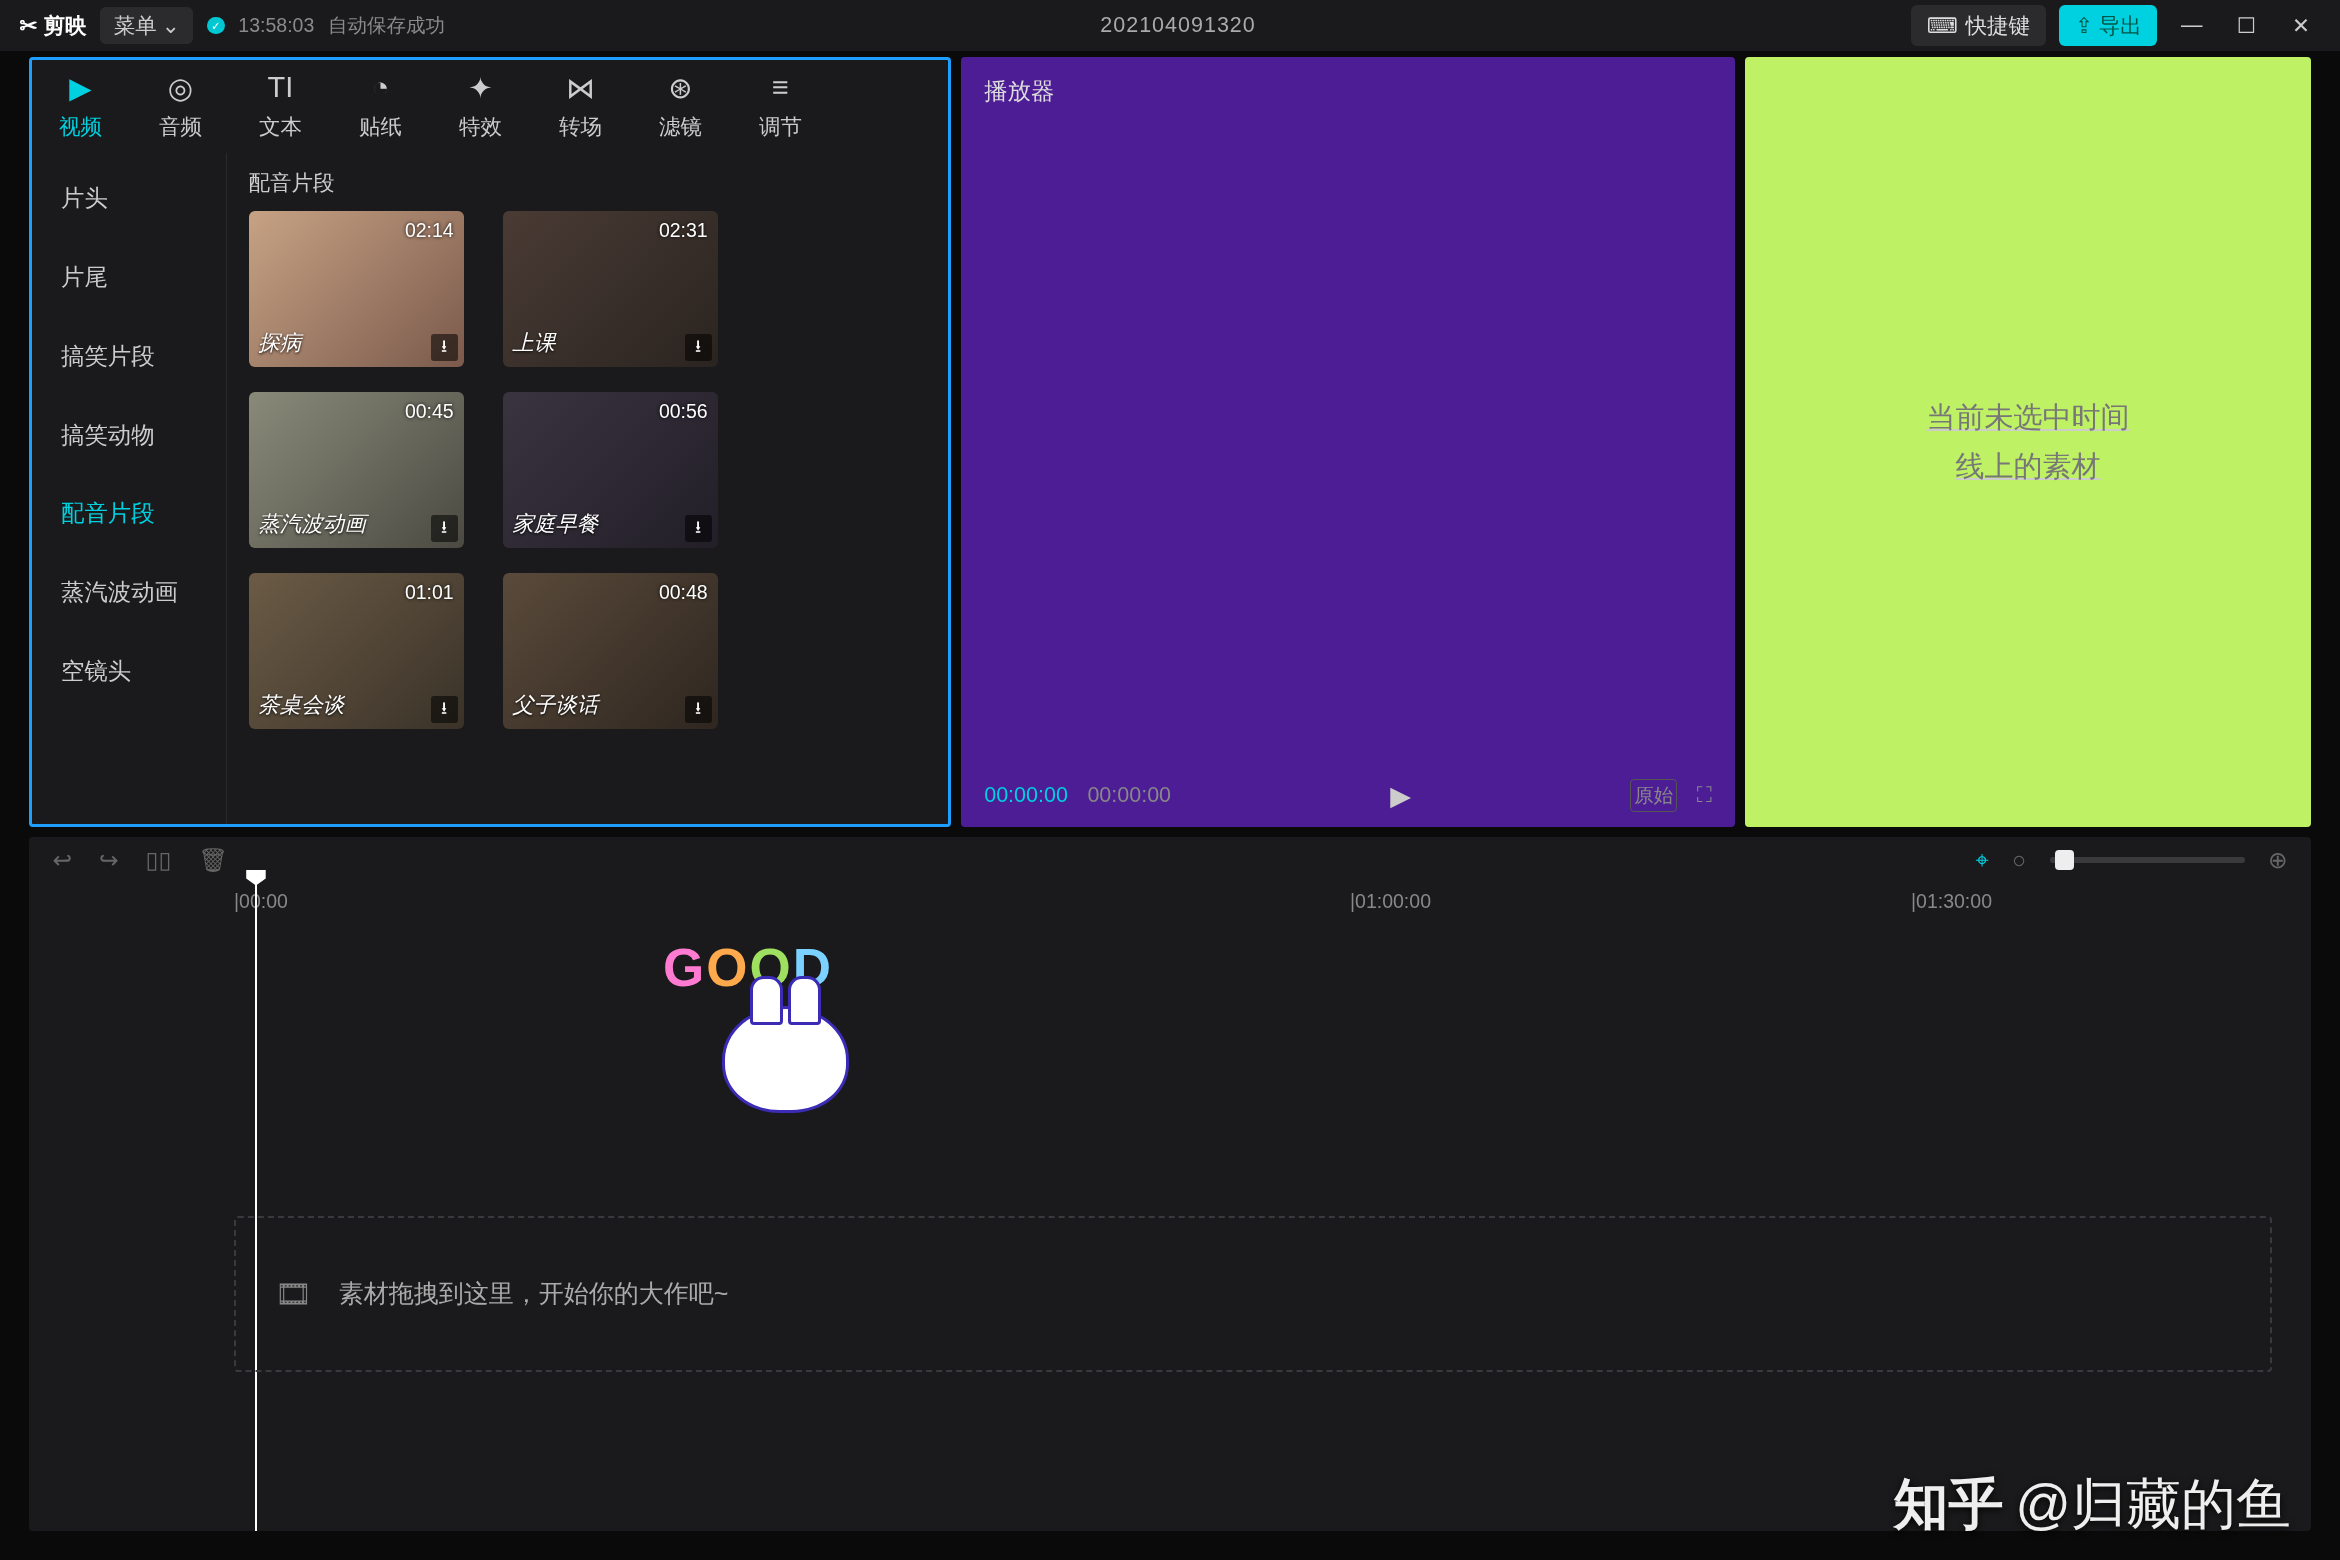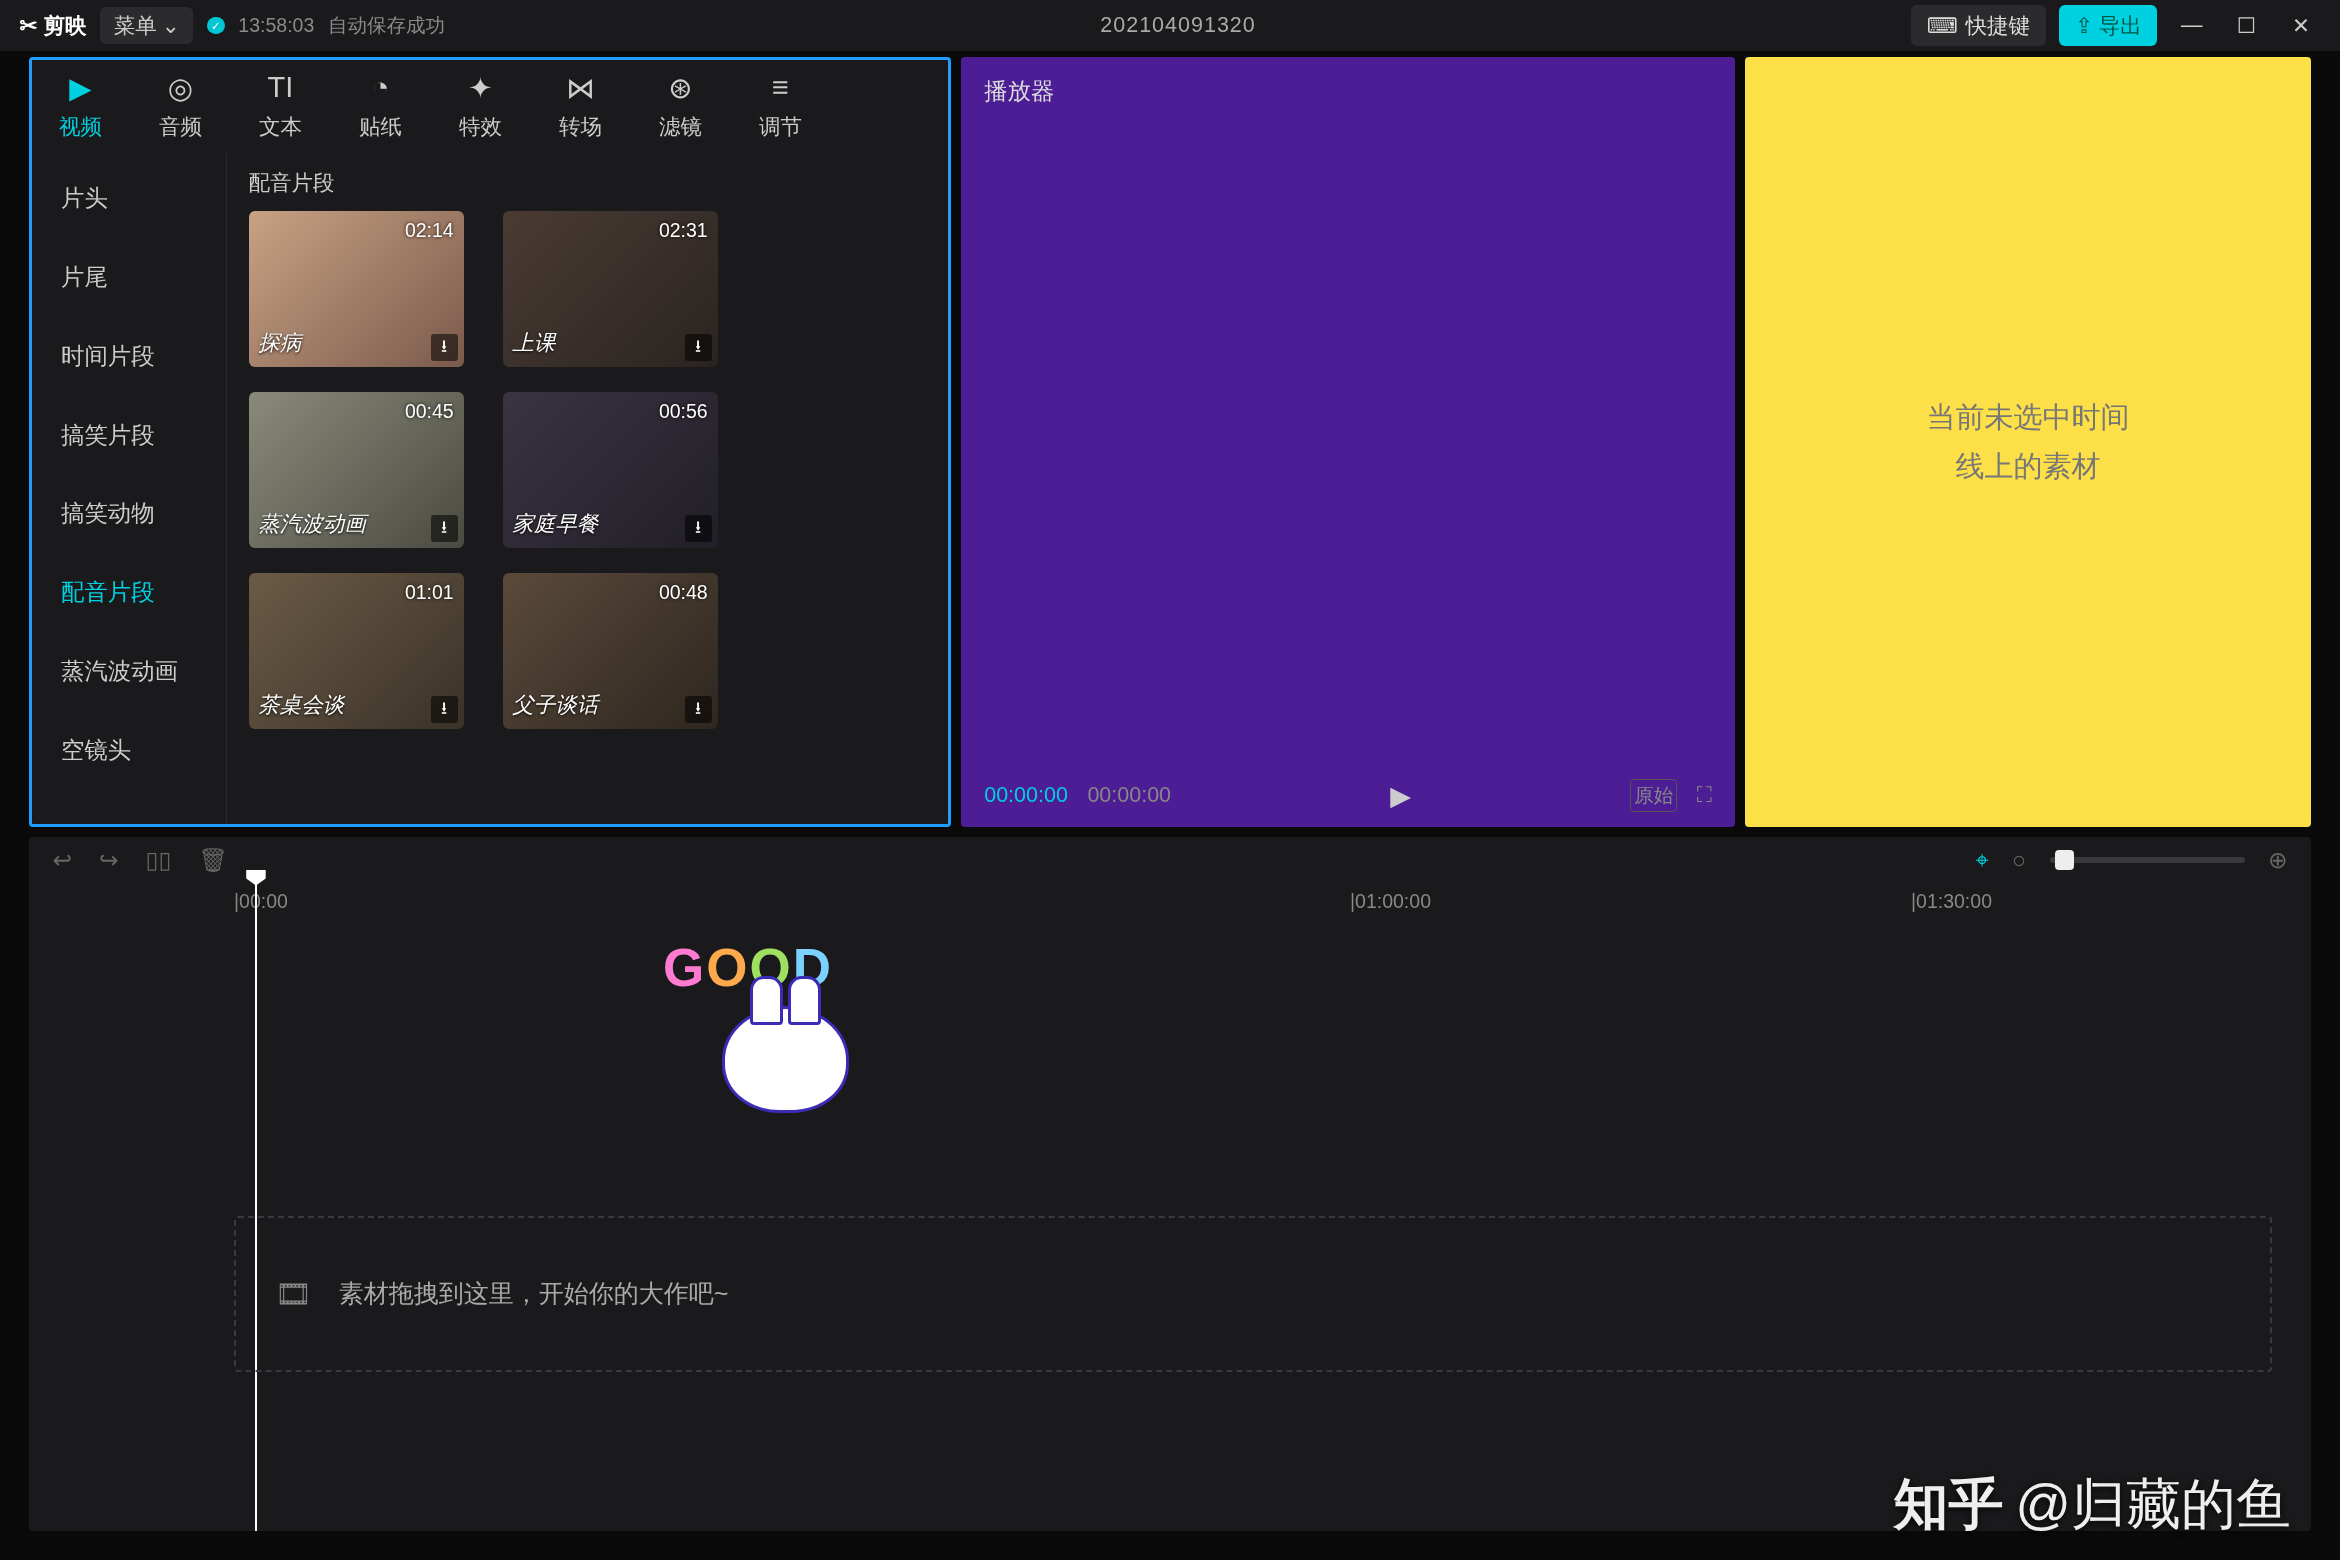--- a/index.html
+++ b/index.html
@@ -12,21 +12,21 @@
 .titlebar .save-txt { color: #8a8a8a; font-size: 19.5px; }
 .titlebar .proj { flex: 1; text-align: center; color: #aaa; letter-spacing: 1px; }
 .titlebar .pill { background: #2b2b2e; border-radius: 5.9px; padding: 5.9px 15.6px; color: #ddd; display: flex; align-items: center; gap: 7.8px; }
 .titlebar .export { background: #00d1e0; color: #072; padding: 5.9px 15.6px; border-radius: 5.9px; display: flex; align-items: center; gap: 5.9px; font-weight: 500; color:#054; }
 .titlebar .winbtn { width: 41px; text-align: center; color: #ccc; font-size: 21.5px; }
 
 .workspace { position: absolute; top: 51px; left: 0; right: 0; bottom: 0; display: flex; flex-direction: column; gap: 9.8px; padding: 5.9px 29px 29px 29px; }
 .top-row { flex: 0 0 770px; display: flex; gap: 9.8px; }
 .media-panel { flex: 0 0 922px; background: #1a1a1c; border: 3.9px solid #1e9eff; border-radius: 3.9px; display: flex; flex-direction: column; }
 .player-panel { flex: 1; background: #4c1d95; border-radius: 3.9px; display: flex; flex-direction: column; }
-.inspector-panel { flex: 0 0 566px; background: #fde047; border-radius: 3.9px; display: flex; align-items: center; justify-content: center; }
+.inspector-panel { flex: 0 0 566px; background: #bef264; border-radius: 3.9px; display: flex; align-items: center; justify-content: center; text-decoration: underline; }
 
 .tab-strip { height: 93px; display: flex; align-items: center; padding: 0 27px; gap: 57px; }
 .tab { display: flex; flex-direction: column; align-items: center; gap: 7.8px; color: #ccc; font-size: 21.5px; }
 .tab.active { color: #00d1e0; }
 .tab .ticon { font-size: 29px; height: 33px; display: flex; align-items: center; }
 
 .media-body { flex: 1; display: flex; overflow: hidden; }
 .cat-list { width: 195px; border-right: 1px solid #2a2a2c; display: flex; flex-direction: column; padding-top: 5.9px; }
 .cat-item { padding: 23.4px 29px; font-size: 23.4px; color: #ccc; }
 .cat-item.active { color: #00d1e0; }
@@ -142,21 +142,20 @@
           </div>
           <div class="tab">
             <span class="ticon">≡</span>
             <span>调节</span>
           </div>
         </div>
       <div class="media-body">
         <div class="cat-list" id="cat-list">
             <div class="cat-item">片头</div>
             <div class="cat-item">片尾</div>
-            <div class="cat-item">时间片段</div>
             <div class="cat-item">搞笑片段</div>
             <div class="cat-item">搞笑动物</div>
             <div class="cat-item active">配音片段</div>
             <div class="cat-item">蒸汽波动画</div>
             <div class="cat-item">空镜头</div>
           </div>
         <div class="clip-area">
           <div class="clip-title">配音片段</div>
           <div class="clip-grid" id="clip-grid">
               <div class="clip" style="background: linear-gradient(135deg, rgb(199, 162, 132), rgb(123, 90, 76));">

